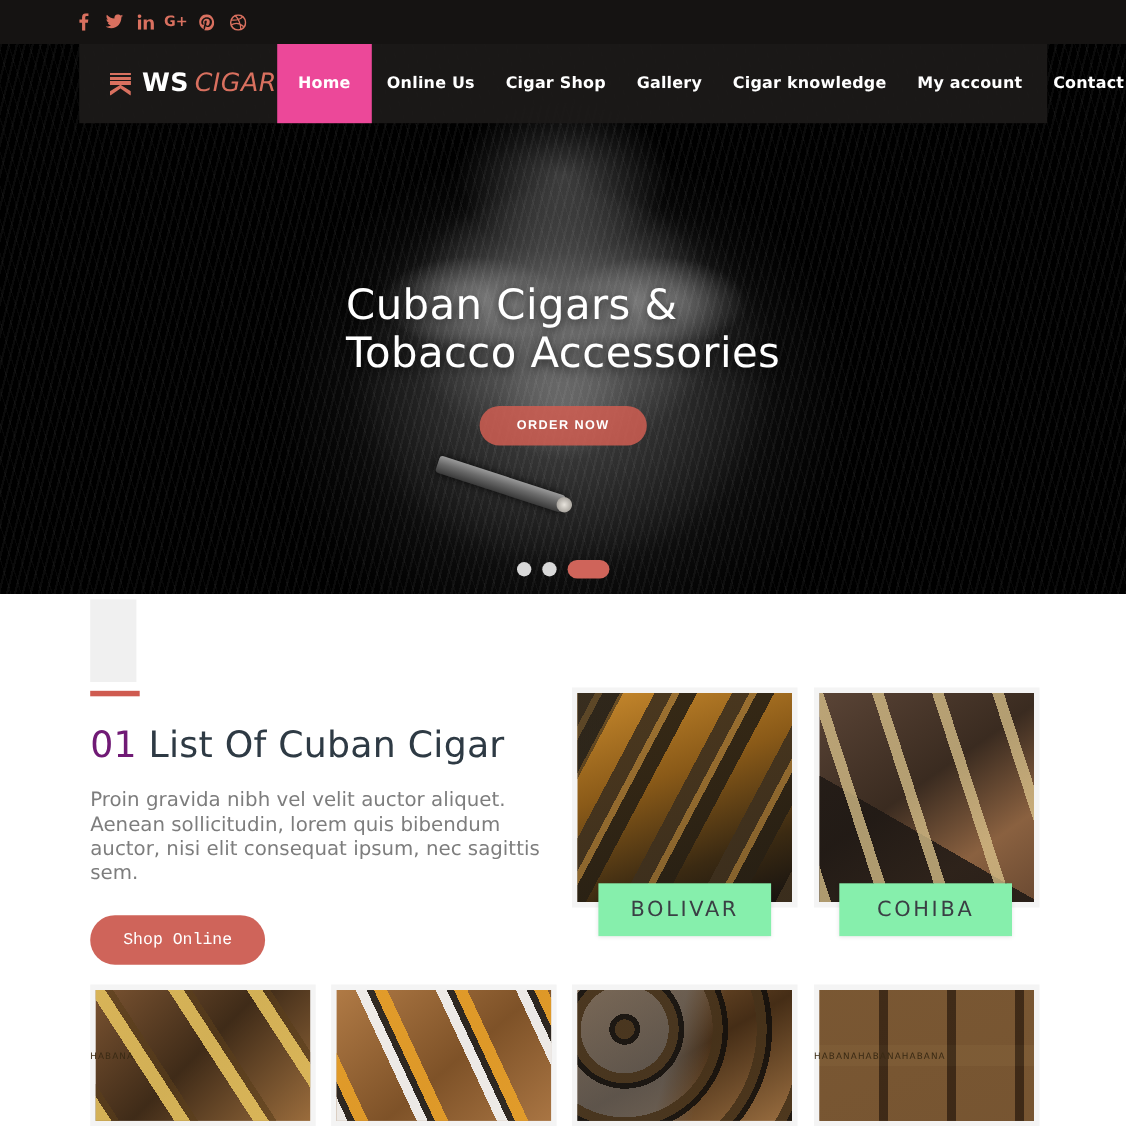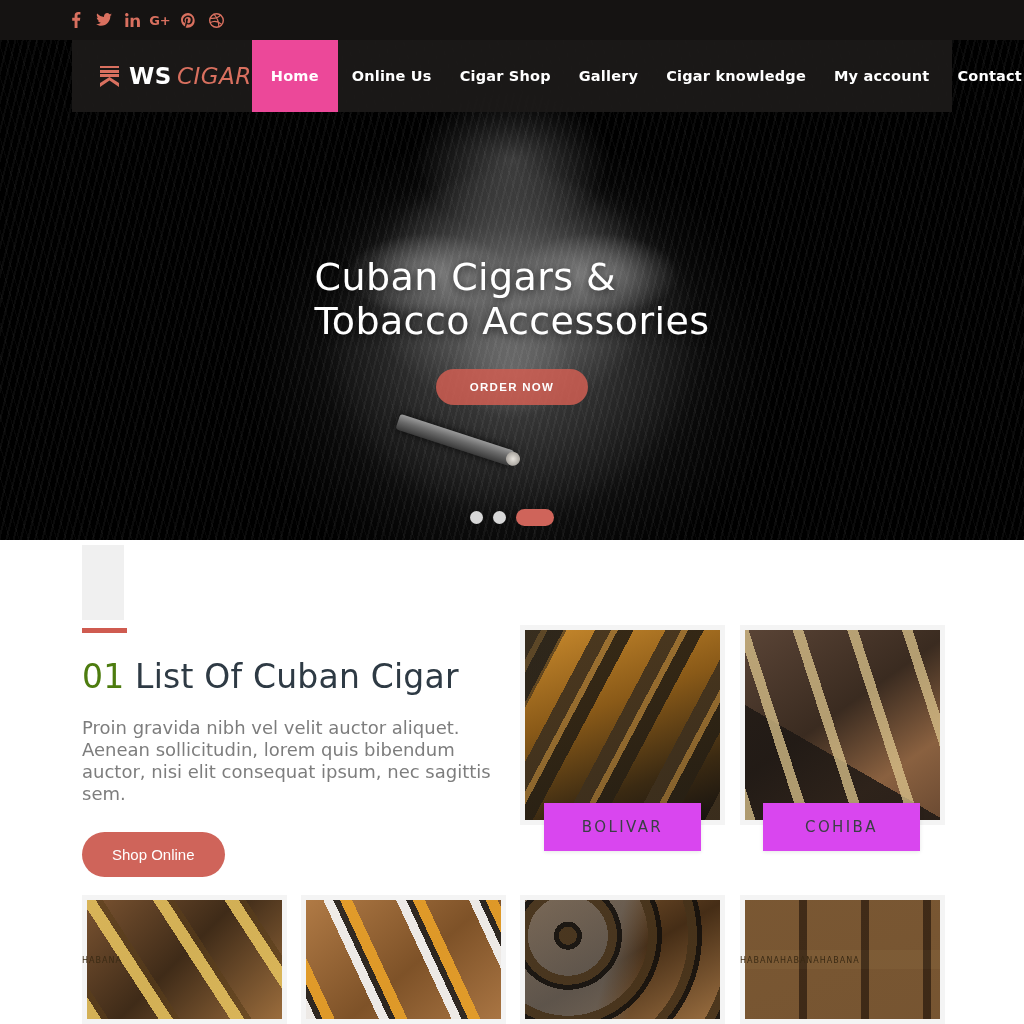--- a/index.html
+++ b/index.html
@@ -160,53 +160,53 @@
   .accent-bar { width: 45px; height: 5px; background: #cf5b50; }
   .section-title {
     margin-top: 24px;
     font-size: 33px;
     color: #2e3a44;
     font-weight: 400;
     letter-spacing: 0.2px;
     font-family: "DejaVu Sans", sans-serif;
     white-space: nowrap;
   }
-  .section-number { color: #4d7c0f; }
+  .section-number { color: #701a75; }
   .section-desc {
     margin-top: 21px;
     font-size: 18px;
     line-height: 22px;
     color: #7d7d7d;
     width: 428px;
     font-family: "DejaVu Sans", sans-serif;
   }
   .shop-btn {
     margin-top: 27px;
     background: #cf645a; color: #ffffff;
     border: none; border-radius: 26px;
     padding: 14px 30px;
     font-size: 15px;
     cursor: pointer;
-    font-family: Liberation Sans, sans-serif;
+    font-family: Liberation Mono, monospace;
   }
 
   
   .card {
     position: absolute;
     background: #f4f4f4;
     padding: 5px;
   }
   .card-img { width: 100%; height: 100%; }
   .card-label {
     position: absolute;
-    background: #d946ef;
+    background: #86efac;
     box-shadow: 0 1px 4px rgba(0,0,0,0.10);
     display: flex; align-items: center; justify-content: center;
     color: #3a3f44;
-    font-size: 15px;
+    font-size: 19px;
     letter-spacing: 2.4px;
     font-family: "DejaVu Sans", sans-serif;
   }
 
   
   .img-bolivar {
     background:
       linear-gradient(118deg, rgba(40,36,30,0.55) 0 14%, rgba(0,0,0,0) 14% 100%),
       repeating-linear-gradient(118deg, rgba(62,48,30,0.9) 0 14px, rgba(150,110,50,0.85) 14px 20px, rgba(40,32,20,0.9) 20px 34px, rgba(0,0,0,0) 34px 62px),
       linear-gradient(160deg, #c98a2d 0%, #8a5a18 40%, #3b2a12 75%, #151210 100%);

